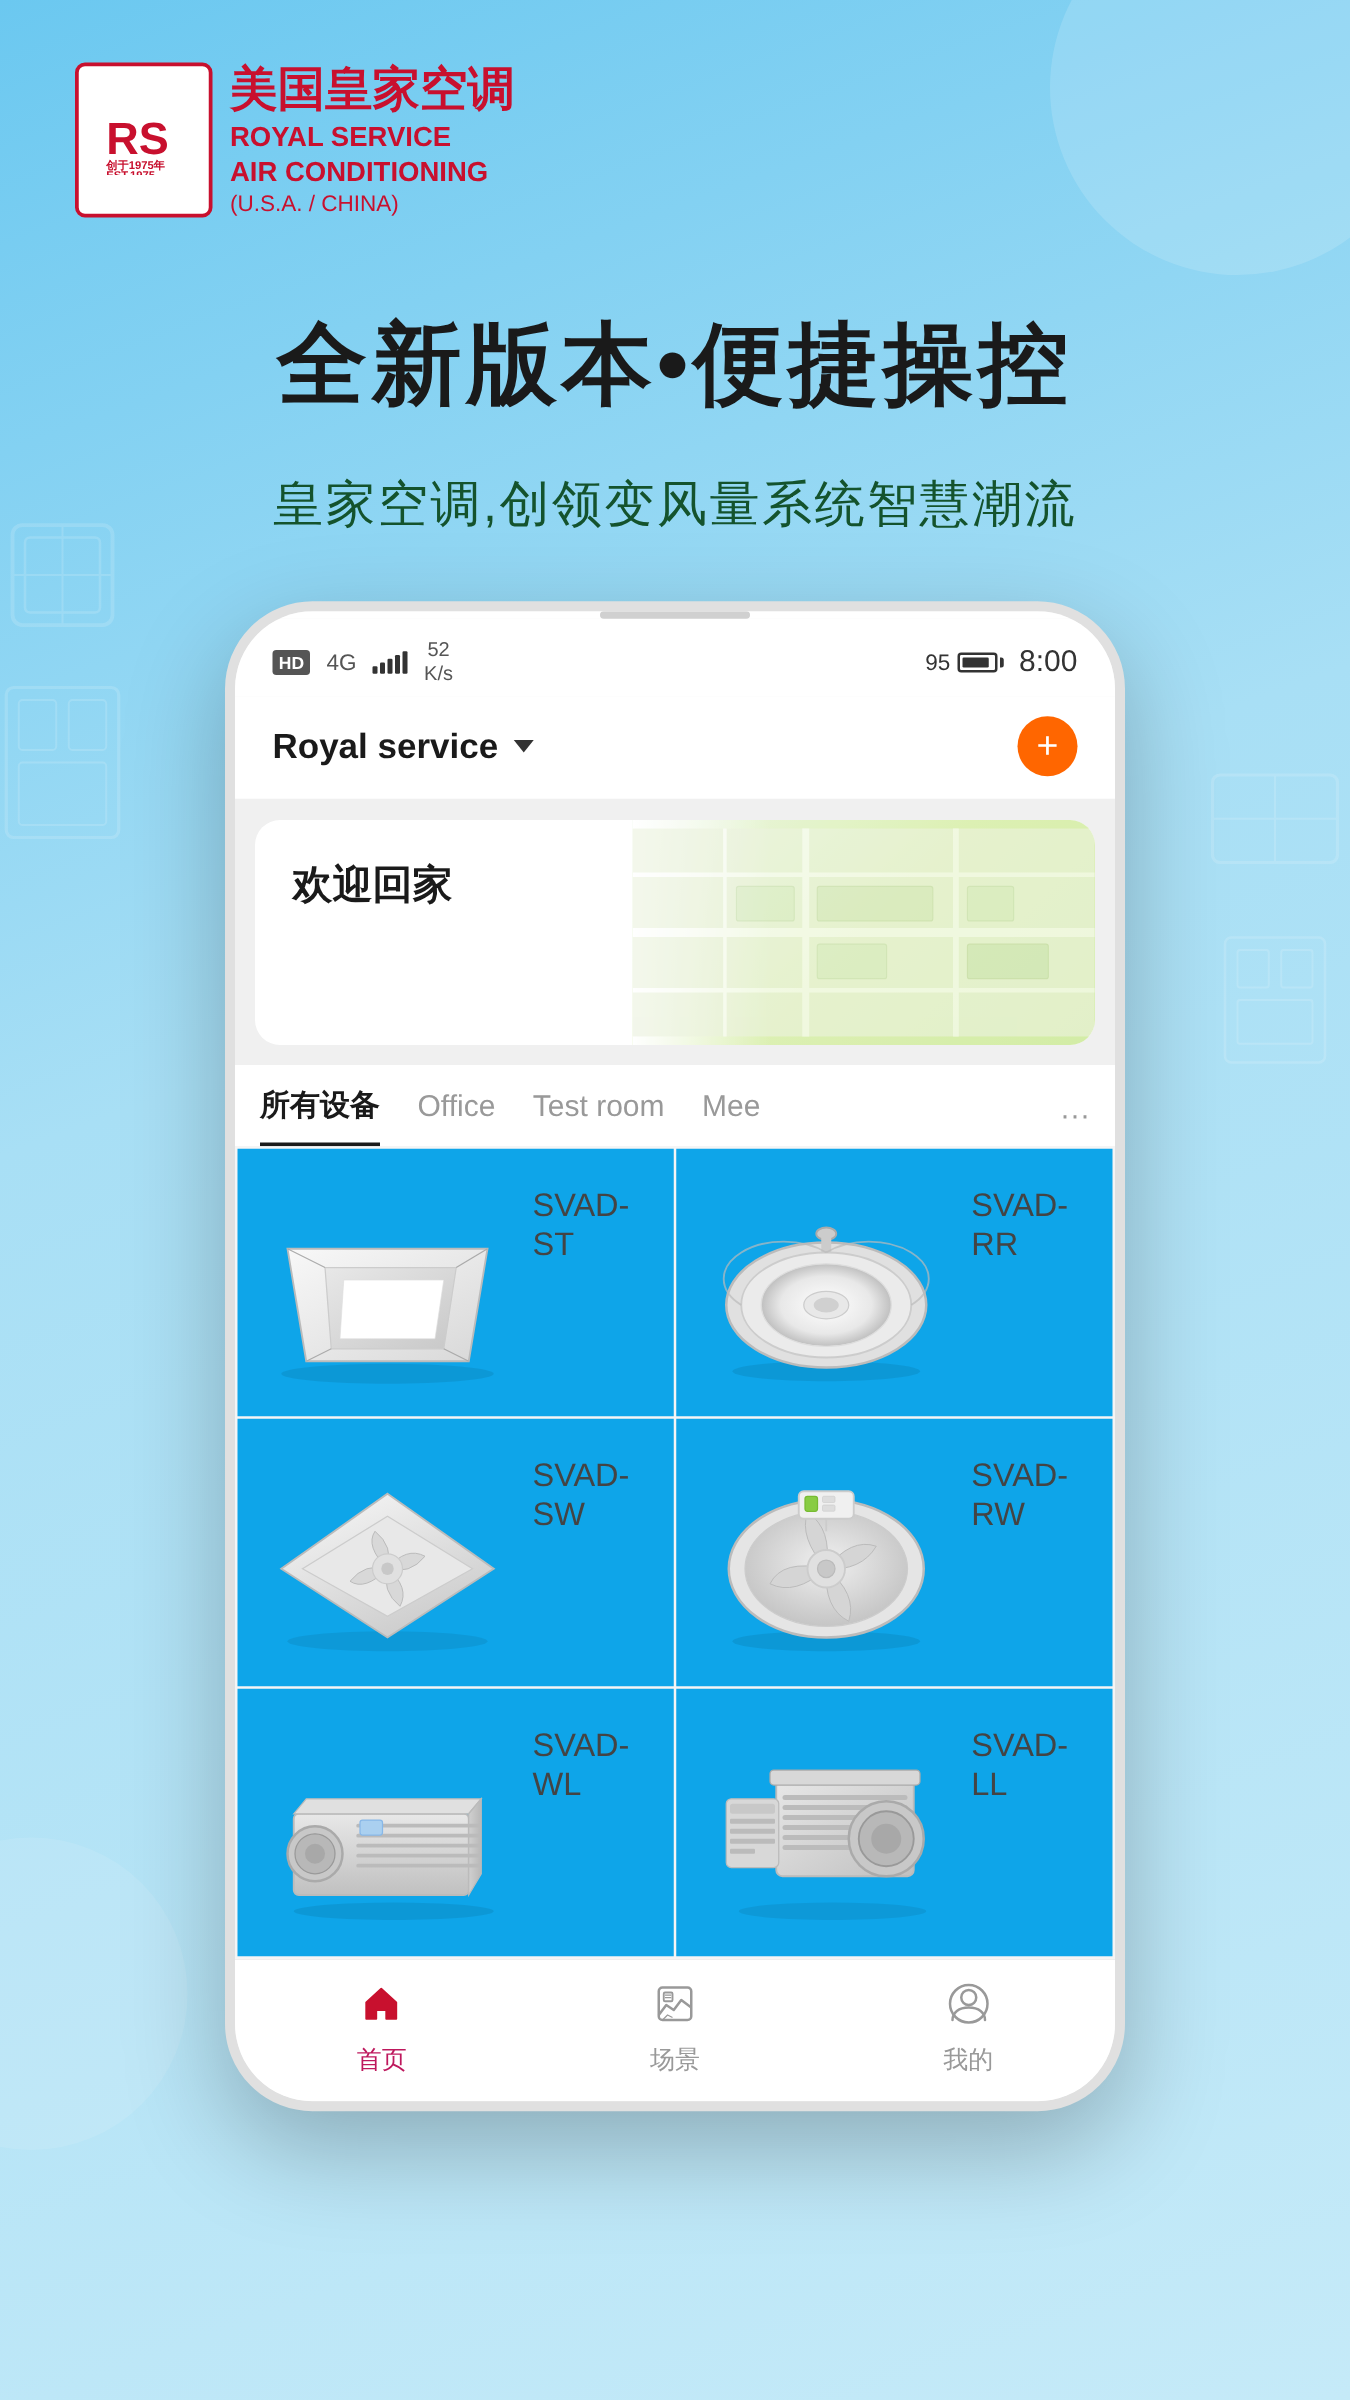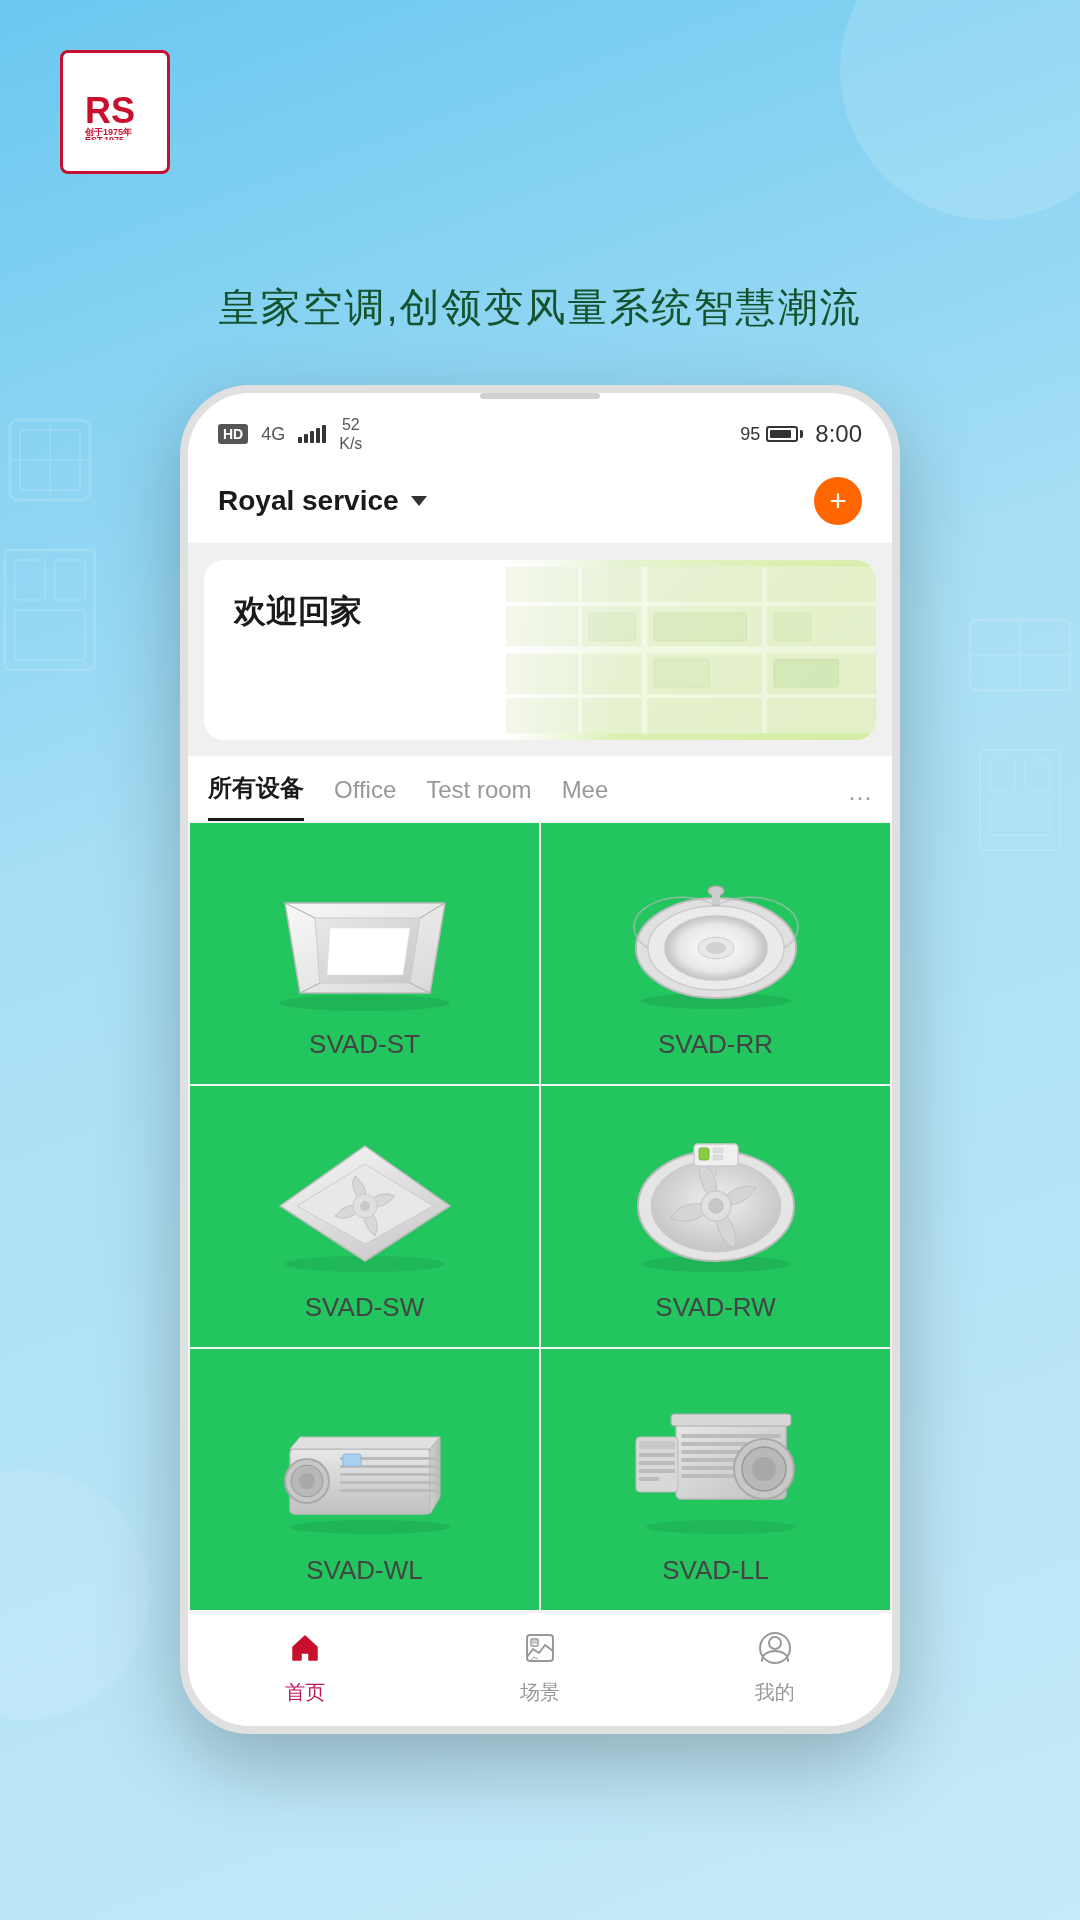--- a/index.html
+++ b/index.html
@@ -325,25 +325,24 @@
 
     
     .device-grid {
       background: #f5f5f5;
       display: grid;
       grid-template-columns: 1fr 1fr;
       gap: 2px;
       padding: 2px;
     }
     .device-card {
-      background: #22c55e;
+      background: #0ea5e9;
       padding: 30px 20px 24px;
       display: flex;
-      flex-direction: column;
-      align-items: center;
+      flex-direction: row;
       gap: 16px;
       cursor: pointer;
     }
     .device-image {
       width: 200px;
       height: 160px;
       display: flex;
       align-items: center;
       justify-content: center;
     }
@@ -411,24 +410,31 @@
 
 <div class="header">
   <div class="logo-box">
     <div class="logo-icon">
       <svg width="70" height="55" viewBox="0 0 70 55">
         <text x="5" y="38" font-size="36" font-weight="900" fill="#c8102e" font-family="Arial">RS</text>
         <text x="5" y="50" font-size="9" fill="#c8102e" font-family="Arial">创于1975年</text>
         <text x="5" y="58" font-size="9" fill="#c8102e" font-family="Arial">EST.1975</text>
       </svg>
     </div>
+    <div class="logo-text">
+      <span class="cn-name">美国皇家空调</span>
+      <span class="en-name">ROYAL SERVICE</span>
+      <span class="en-name">AIR CONDITIONING</span>
+      <span class="en-sub">(U.S.A. / CHINA)</span>
+    </div>
   </div>
 </div>
 
 <div class="hero-section">
+  <div class="hero-title">全新版本•便捷操控</div>
   <div class="hero-subtitle">皇家空调,创领变风量系统智慧潮流</div>
 </div>
 
 <div class="phone-wrapper">
   <div class="phone">
 
     <div class="notch-bar">
       <div class="notch"></div>
     </div>
 

